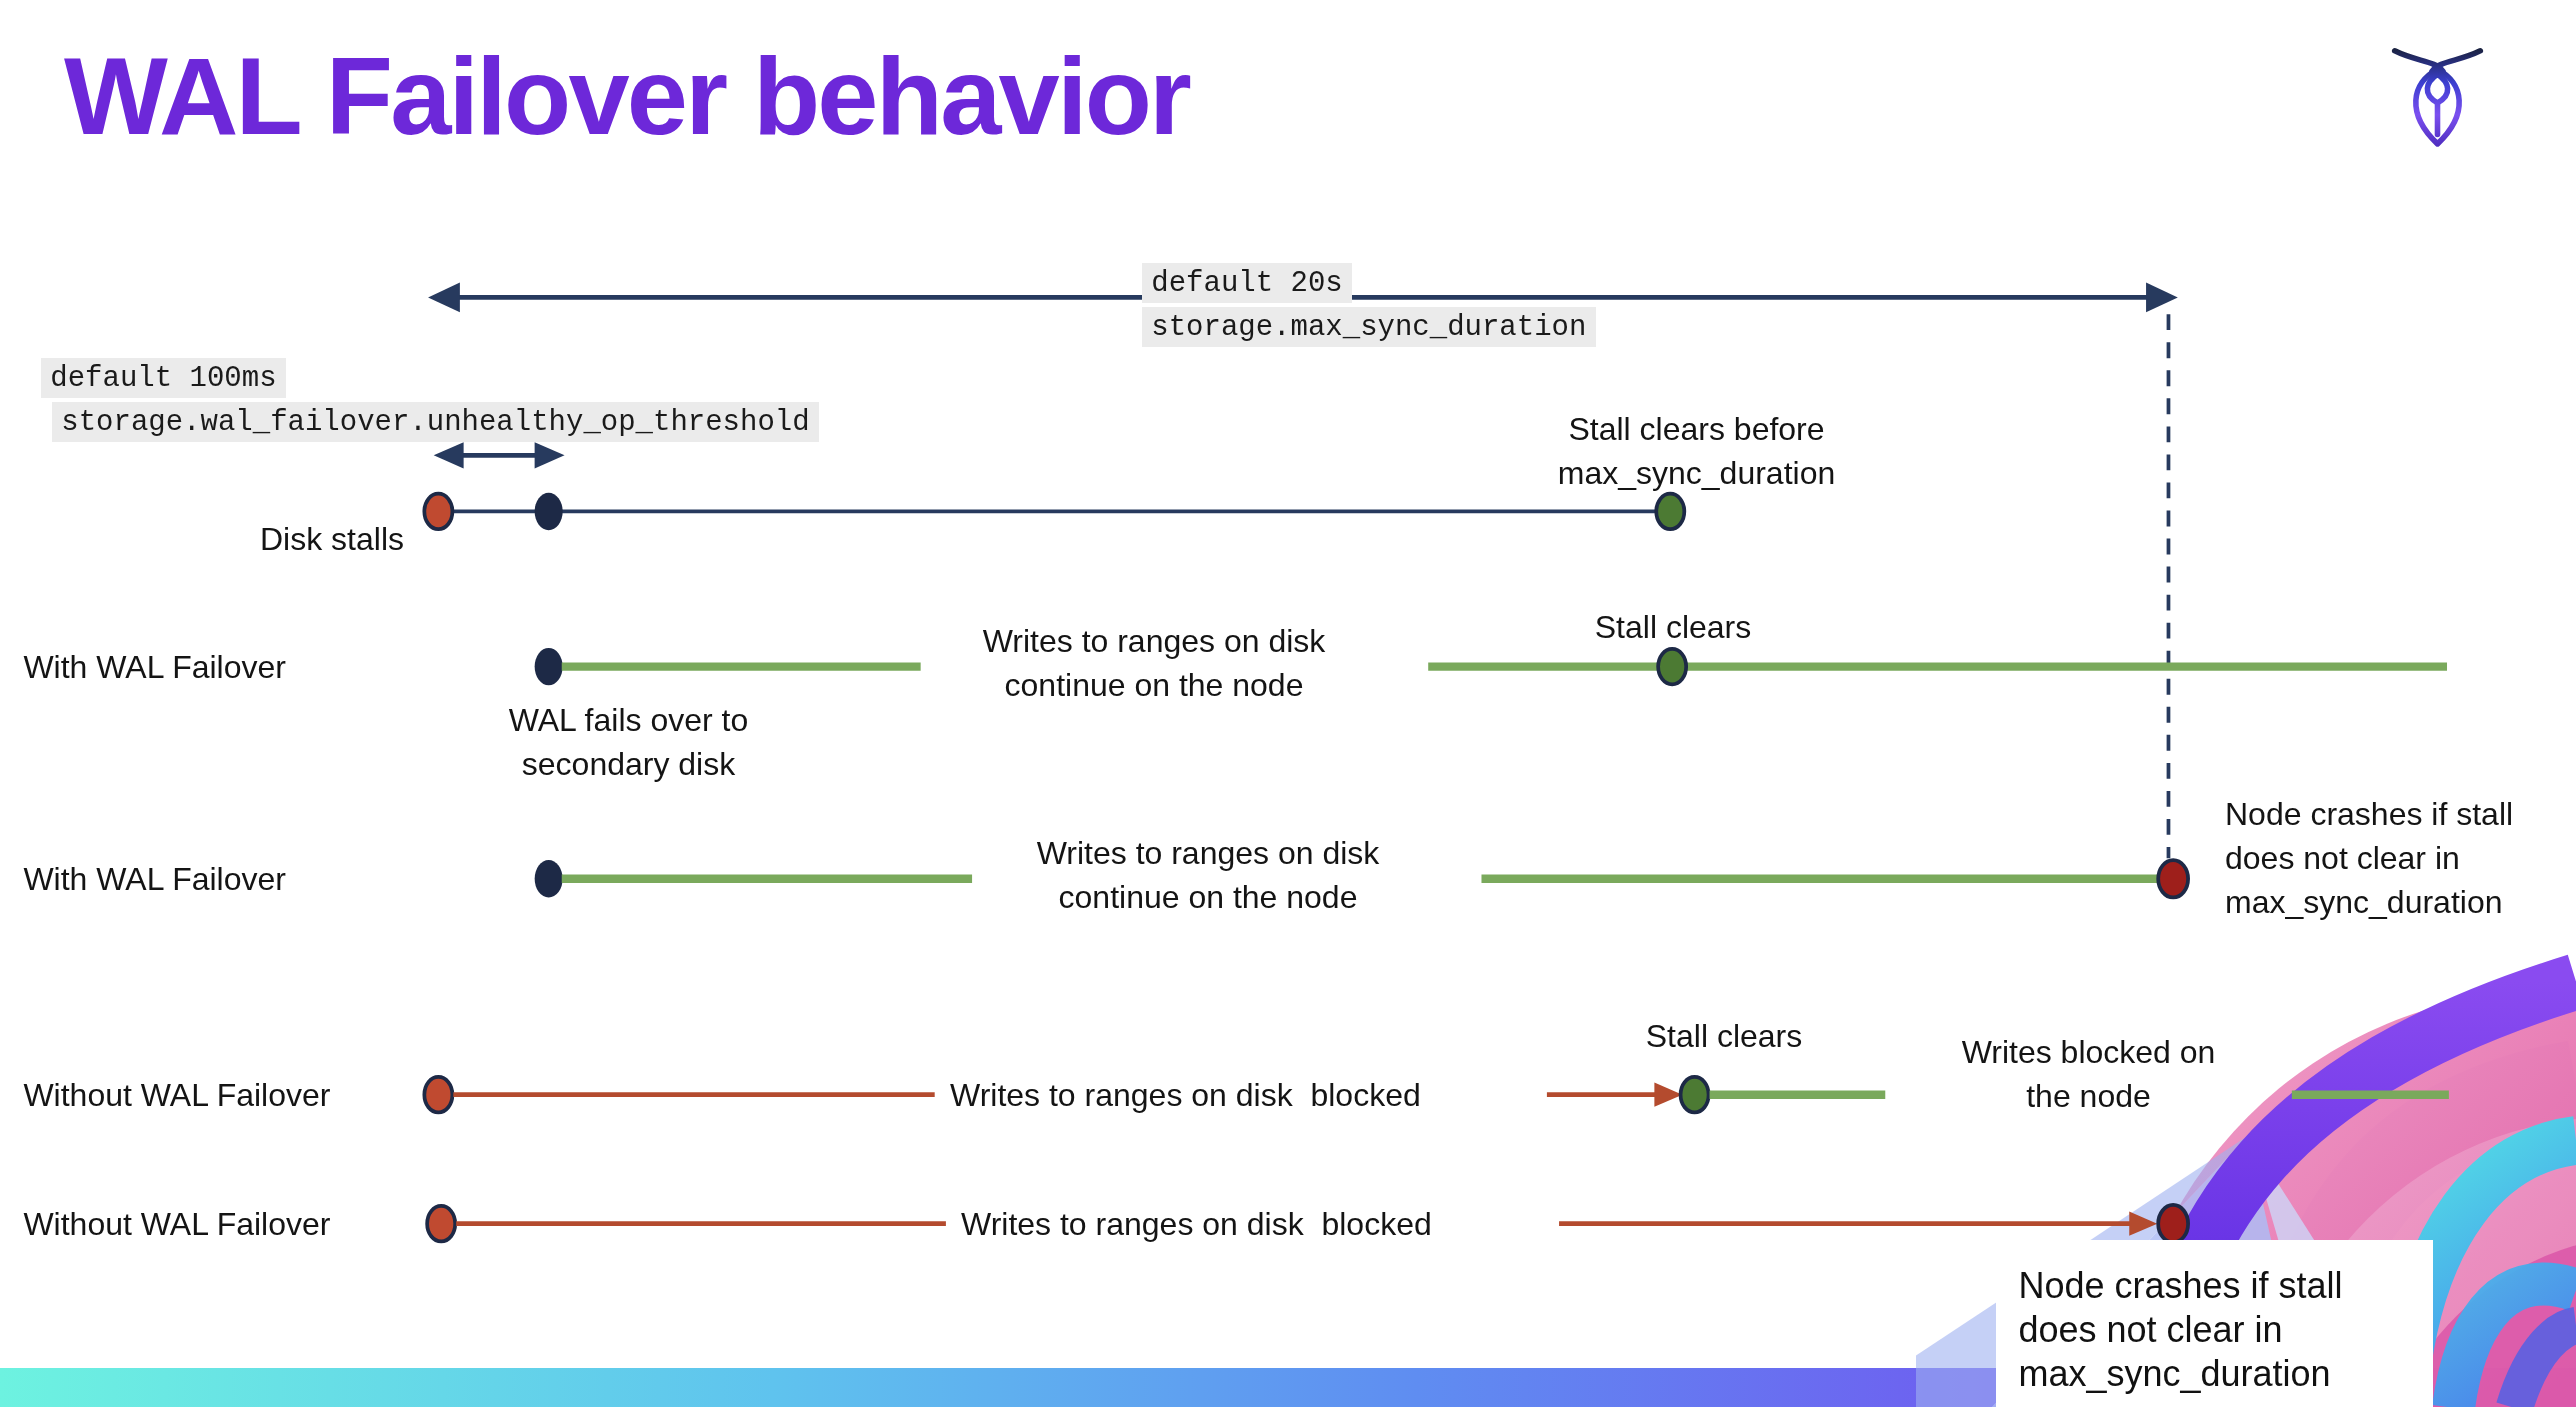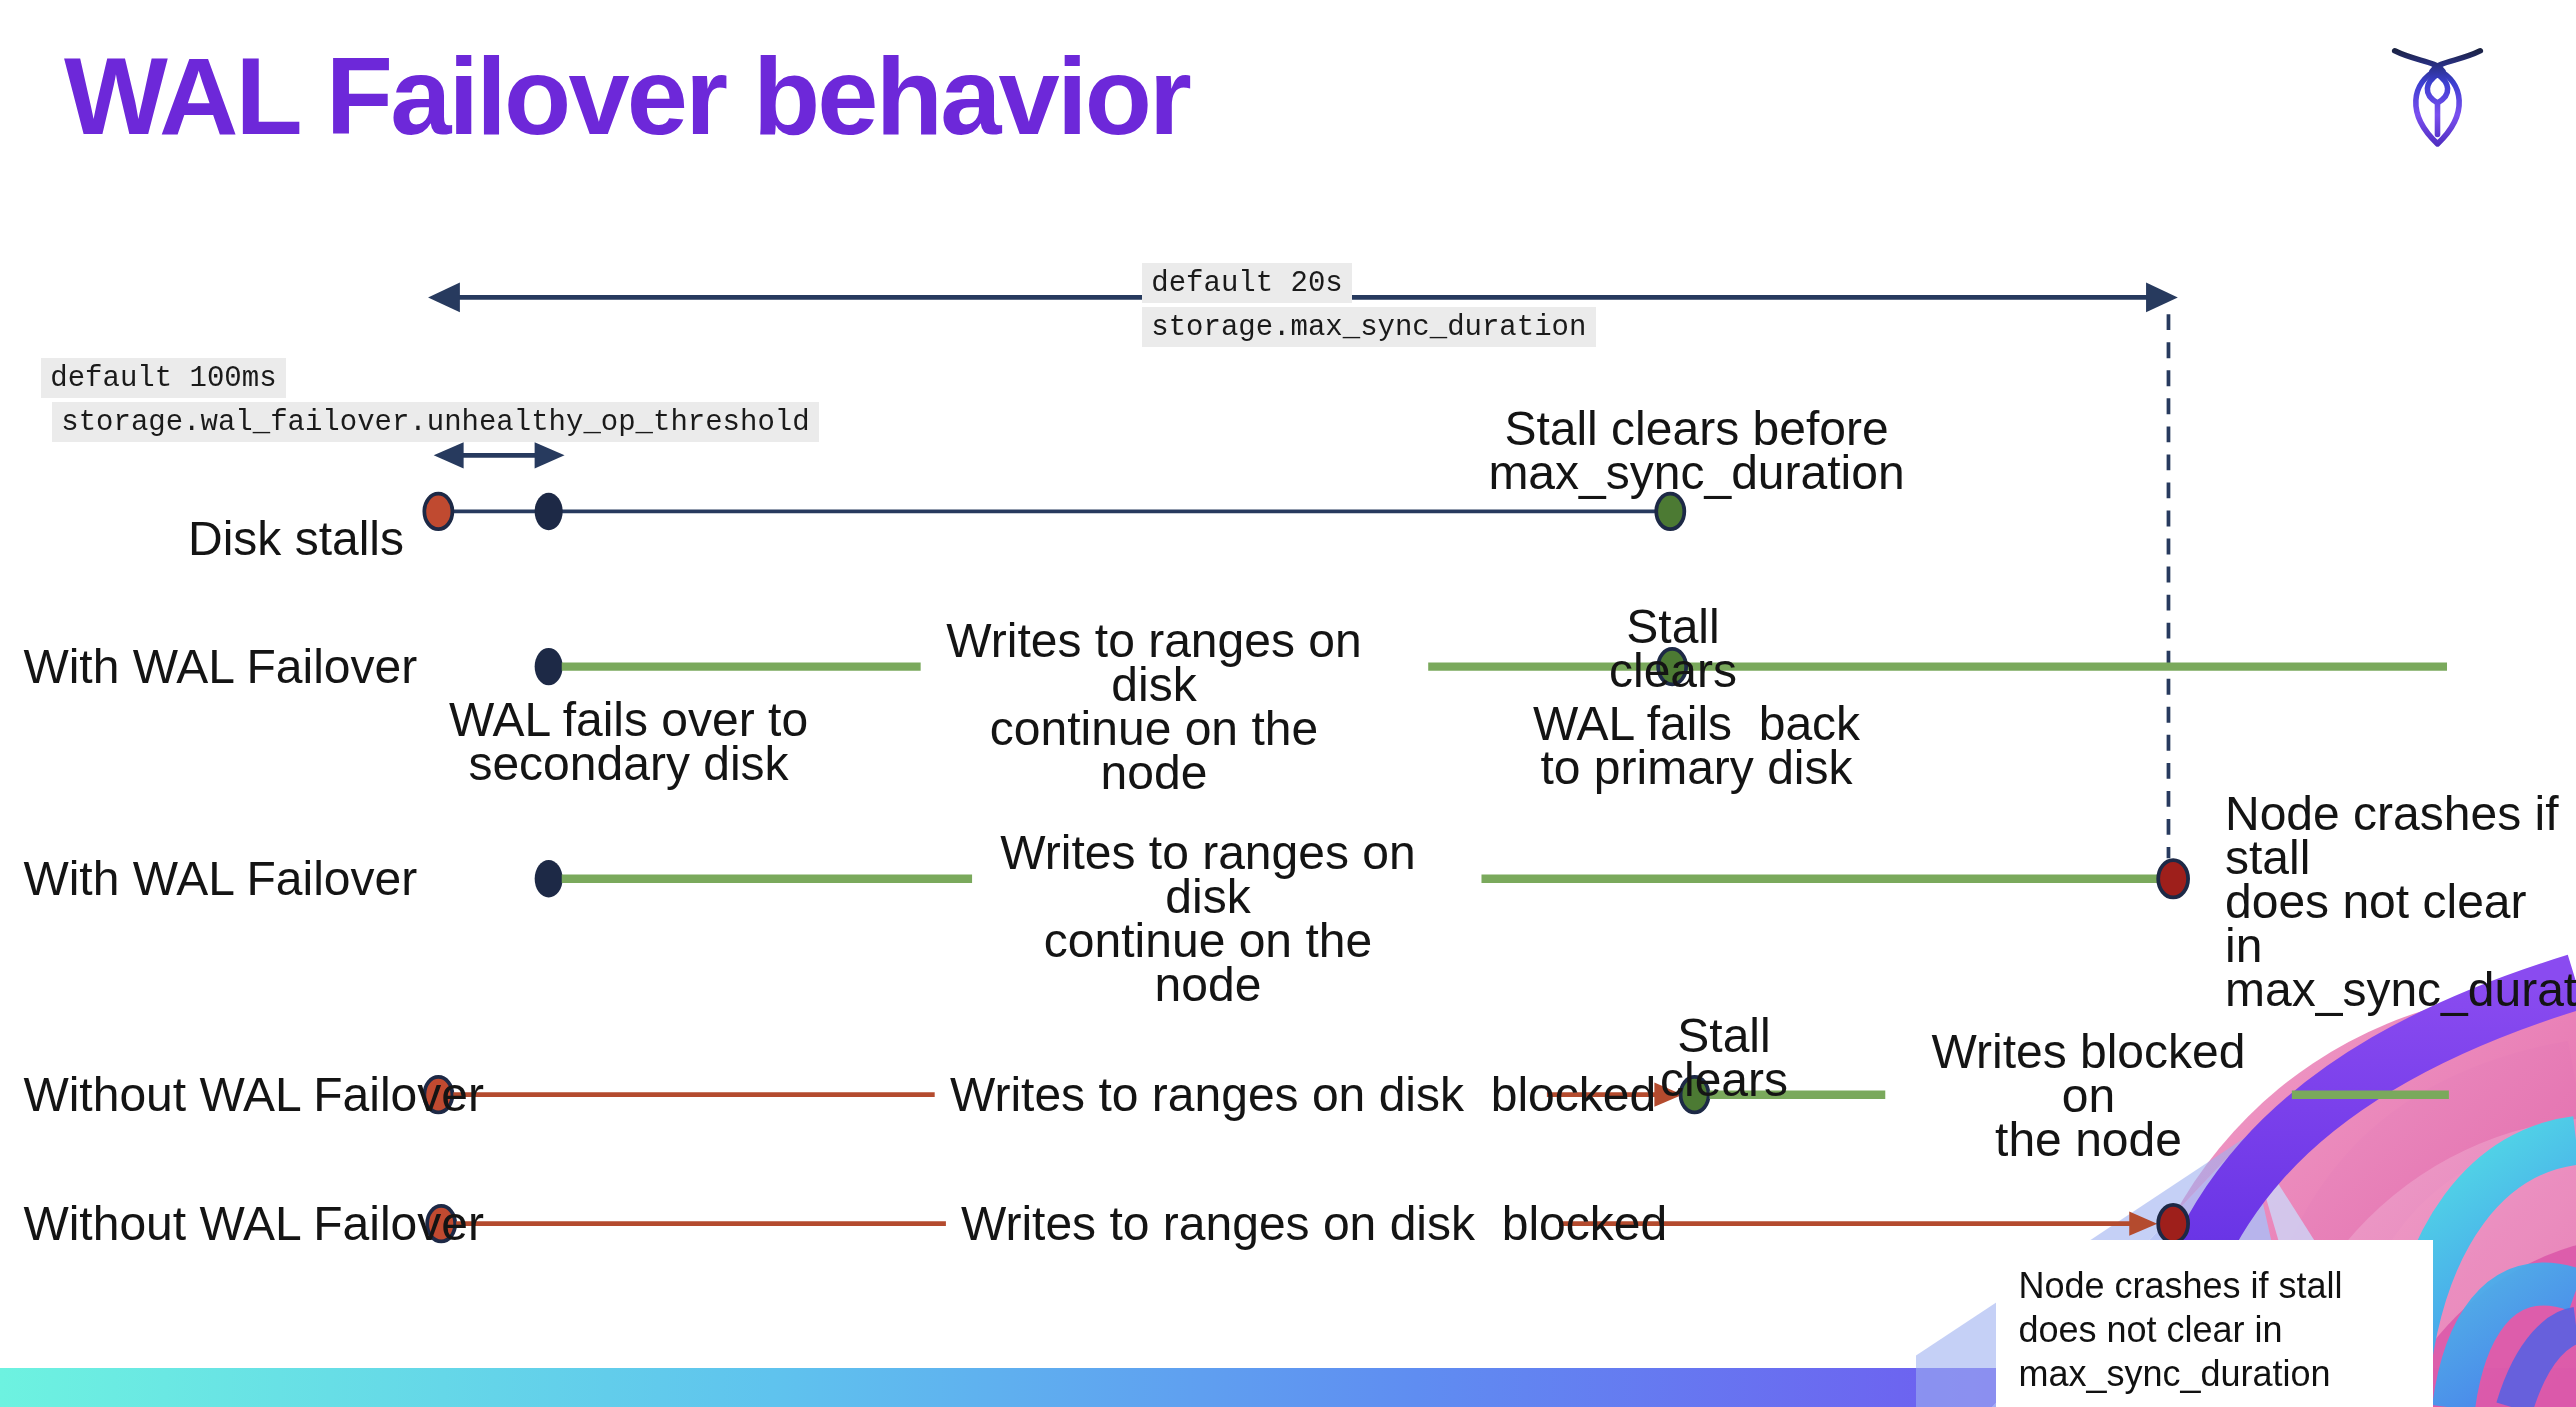--- a/index.html
+++ b/index.html
@@ -14,21 +14,21 @@
   .diagram{position:absolute; left:0; top:0; z-index:3;}
   .txt-layer{position:absolute; left:0; top:0; width:100%; height:100%; z-index:4;}
 
   .title{position:absolute; left:64px; top:32px; margin:0;
     font-size:110px; font-weight:800; letter-spacing:-2.8px; color:#6d28d9; white-space:nowrap;}
   .logo{position:absolute; left:2391px; top:43px; z-index:4;}
 
   .code{position:absolute; font-family:"Liberation Mono", monospace; font-size:29px; color:#1a1a1a; white-space:pre;}
   .code span{background:#ebebeb; padding:3.7px 9.3px; display:inline-block;}
 
-  .lbl{position:absolute; font-size:48px; line-height:44px; color:#141414; white-space:pre-wrap;}
+  .lbl{position:absolute; font-size:32px; line-height:44px; color:#141414; white-space:pre-wrap;}
   .center{text-align:center;}
   .right{text-align:right;}
   .nowrap{white-space:pre;}
 
   .crash-box{position:absolute; left:1996px; top:1240px; width:437px; height:167px;
     background:#ffffff; z-index:5;}
   .crash-box .inner{padding:24px 0 0 22.4px; font-size:36px; line-height:44px; white-space:pre-wrap;}
 </style>
 </head>
 <body>
@@ -162,21 +162,20 @@
     <div class="lbl" style="left:23.4px; top:1202px;">Without WAL Failover</div>
 
     <div class="lbl center" style="left:1484px; top:407px; width:425px;"><span>Stall clears before</span><br><span>max_sync_duration</span></div>
 
     <div class="lbl center" style="left:939px; top:619px; width:430px;"><span>Writes to ranges on disk</span><br><span>continue on the node</span></div>
 
     <div class="lbl center" style="left:1556px; top:605px; width:234px;">Stall clears</div>
 
     <div class="lbl center" style="left:430px; top:698px; width:397px;"><span>WAL fails over to</span><br><span>secondary disk</span></div>
 
-    <div class="lbl center" style="left:1498px; top:702px; width:397px;"><span>WAL fails  back</span><br><span>to primary disk</span></div>
 
     <div class="lbl center" style="left:993px; top:831px; width:430px;"><span>Writes to ranges on disk</span><br><span>continue on the node</span></div>
 
     <div class="lbl" style="left:2225px; top:792px; width:348px;"><span>Node crashes if stall</span><br><span>does not clear in</span><br><span>max_sync_duration</span></div>
 
     <div class="lbl nowrap" style="left:950px; top:1073px;">Writes to ranges on disk  blocked</div>
 
     <div class="lbl center" style="left:1607px; top:1014px; width:234px;">Stall clears</div>
 
     <div class="lbl center" style="left:1925px; top:1030px; width:327px;"><span>Writes blocked on</span><br><span>the node</span></div>

